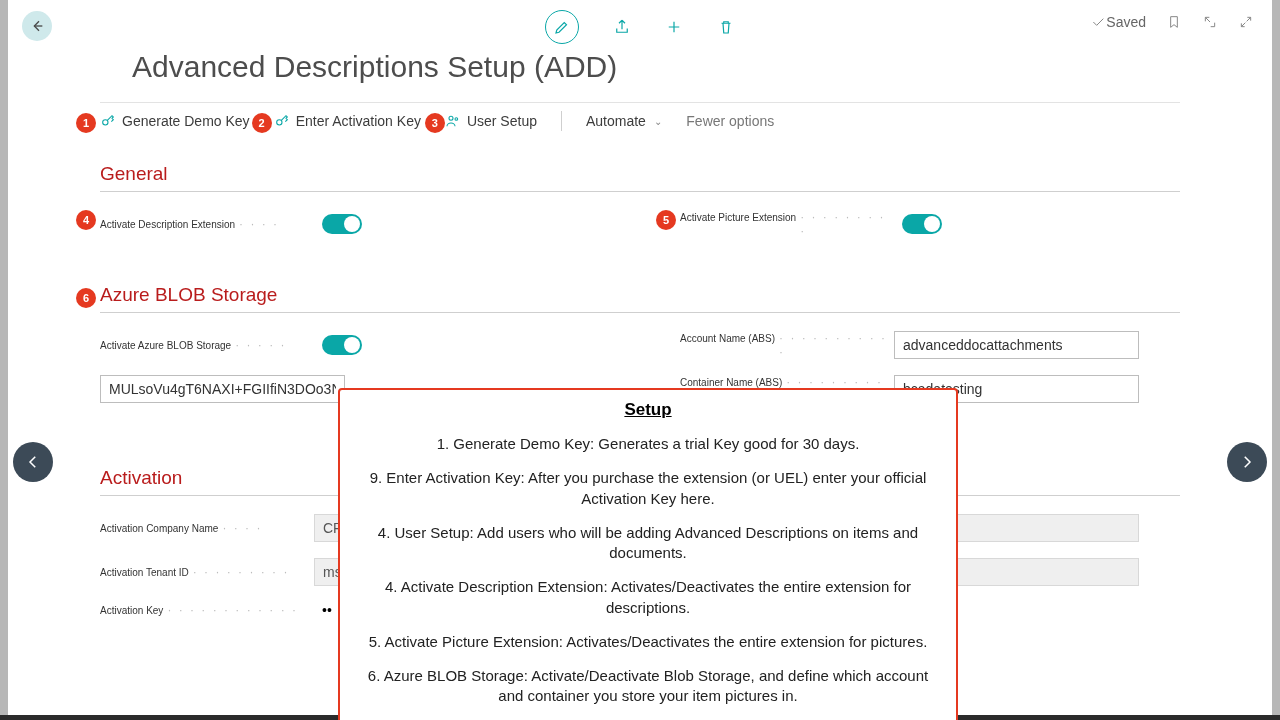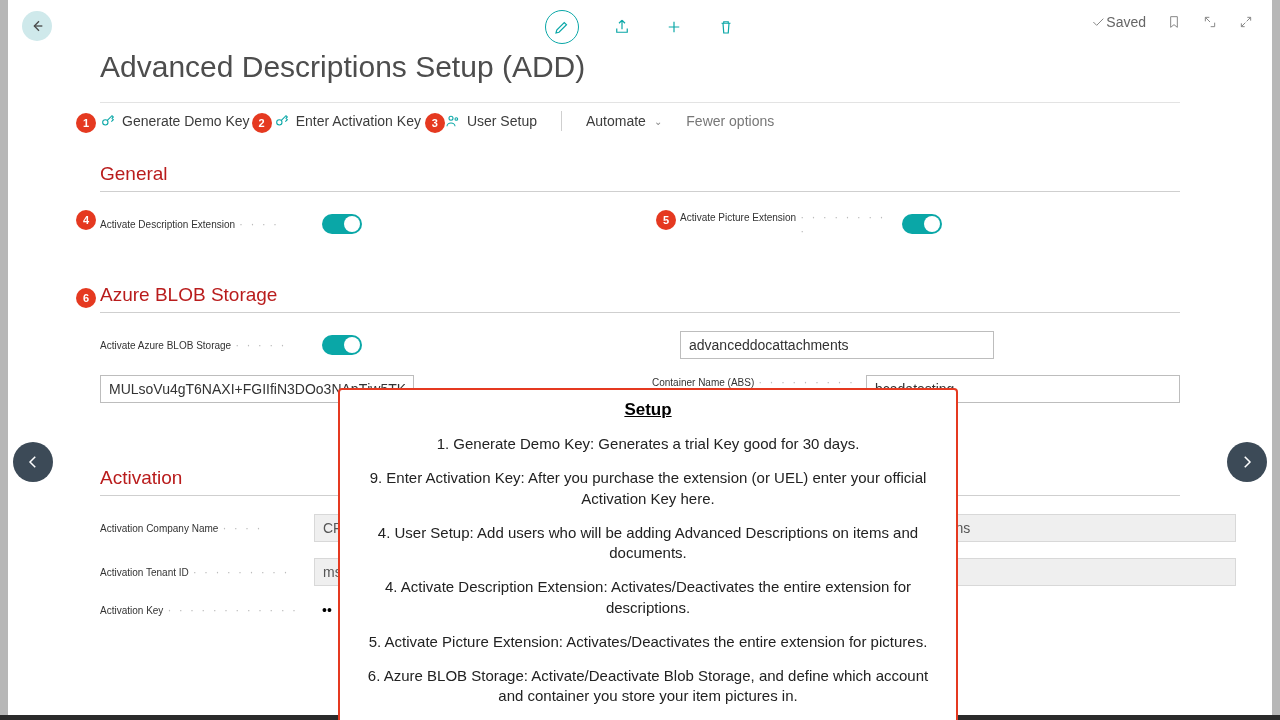--- a/index.html
+++ b/index.html
@@ -19,21 +19,21 @@
   .top-actions { position: absolute; left: 50%; transform: translateX(-50%); top: 10px; display: flex; align-items: center; gap: 34px; }
   .circle-btn { width: 34px; height: 34px; border-radius: 50%; border: 1.5px solid #0aa7a7; display: flex; align-items: center; justify-content: center; color: #0aa7a7; cursor: pointer; }
   .icon-btn { display:flex; align-items:center; justify-content:center; color:#0aa7a7; cursor:pointer; }
   .icon-btn svg, .circle-btn svg { width: 18px; height: 18px; stroke: currentColor; fill: none; stroke-width: 1.6; }
 
   .top-right { position: absolute; right: 18px; top: 14px; display: flex; align-items: center; gap: 20px; color: #666; font-size: 14px; }
   .saved { display: flex; align-items: center; color: #666; }
   .top-right svg { width: 16px; height: 16px; stroke: #888; fill: none; stroke-width: 1.5; }
 
   .page { padding: 0 92px; }
-  .page-title { font-size: 30px; font-weight: 300; color: #4d4d4d; margin-top: -2px; margin-bottom: 18px; }
+  .page-title { font-size: 30px; font-weight: 300; color: #4d4d4d; margin-top: -2px; margin-bottom: 18px; margin-left: 32px; }
 
   .command-bar { display: flex; align-items: center; gap: 24px; padding: 8px 0 14px 0; font-size: 14px; color: #3c3c3c; border-top: 1px solid #e3e3e3; position: relative; }
   .cmd { display: flex; align-items: center; gap: 6px; cursor: pointer; position: relative; }
   .cmd svg { width: 16px; height: 16px; stroke: #0aa7a7; fill: none; stroke-width:1.6; }
   .divider { width: 1px; height: 20px; background: #cfcfcf; }
   .dropdown-caret { font-size: 10px; color: #888; margin-left: 2px; }
   .fewer { color: #777; cursor: pointer; }
 
   .section-title { font-size: 19px; color: #b91c1c; font-weight: 400; margin-top: 18px; margin-bottom: 6px; }
   .section-rule { border: none; border-top: 1px solid #cfcfcf; margin-bottom: 18px; }
@@ -44,21 +44,21 @@
   .dots { flex: 0 0 auto; color: #bcbcbc; letter-spacing: 2px; font-size: 12px; overflow: hidden; }
   .field-control { margin-left: 8px; }
 
   .label-col { width: 214px; display: flex; align-items: baseline; }
   .label-col .field-label { flex: 0 0 auto; }
   .label-col .dots { flex: 1 1 auto; text-align: left; margin-left: 4px; }
 
   .toggle { width: 40px; height: 20px; border-radius: 10px; background: #0aa7a7; position: relative; cursor: pointer; }
   .toggle .knob { position: absolute; right: 2px; top: 2px; width: 16px; height: 16px; border-radius: 50%; background: #fff; }
 
-  .text-input { width: 314px; height: 28px; border: 1px solid #bdbdbd; padding: 2px 8px; font-size: 14px; color: #333; background: #fff; }
+  .text-input { width: 245px; height: 28px; border: 1px solid #bdbdbd; padding: 2px 8px; font-size: 14px; color: #333; background: #fff; }
   .text-input.readonly { background: #efefef; border-color: #d8d8d8; color: #555; }
 
   .section-spacer { height: 30px; }
 
   .callout-badge { position: absolute; width: 20px; height: 20px; border-radius: 50%; background: #e53920; color: #fff; font-size: 11px; font-weight: 600; display: flex; align-items: center; justify-content: center; z-index: 5; }
 
   .nav-arrow { position: absolute; top: 442px; width: 40px; height: 40px; border-radius: 50%; background: #3c4a57; color: #fff; display: flex; align-items: center; justify-content: center; cursor: pointer; z-index: 20; }
   .nav-arrow svg { width: 18px; height: 18px; stroke: #fff; stroke-width: 2; fill: none; }
   .nav-left { left: 13px; }
   .nav-right { right: 13px; }
@@ -214,20 +214,24 @@
           <span class="field-label">Activate Azure BLOB Storage</span>
           <span class="dots">· · · · ·</span>
         </div>
         <div class="field-control">
           <div class="toggle">
               <div class="knob"></div>
             </div>
         </div>
       </div>
       <div class="field">
+        <div class="label-col">
+          <span class="field-label">Account Name (ABS)</span>
+          <span class="dots">· · · · · · · · · · ·</span>
+        </div>
         <input class="text-input" value="advanceddocattachments" style="">
       </div>
     </div>
 
     <div class="field-row">
       <div class="field">
         <input class="text-input" value="MULsoVu4gT6NAXI+FGIIfiN3DOo3NApTjw5TK/‹" style="">
       </div>
       <div class="field">
         <div class="label-col">

